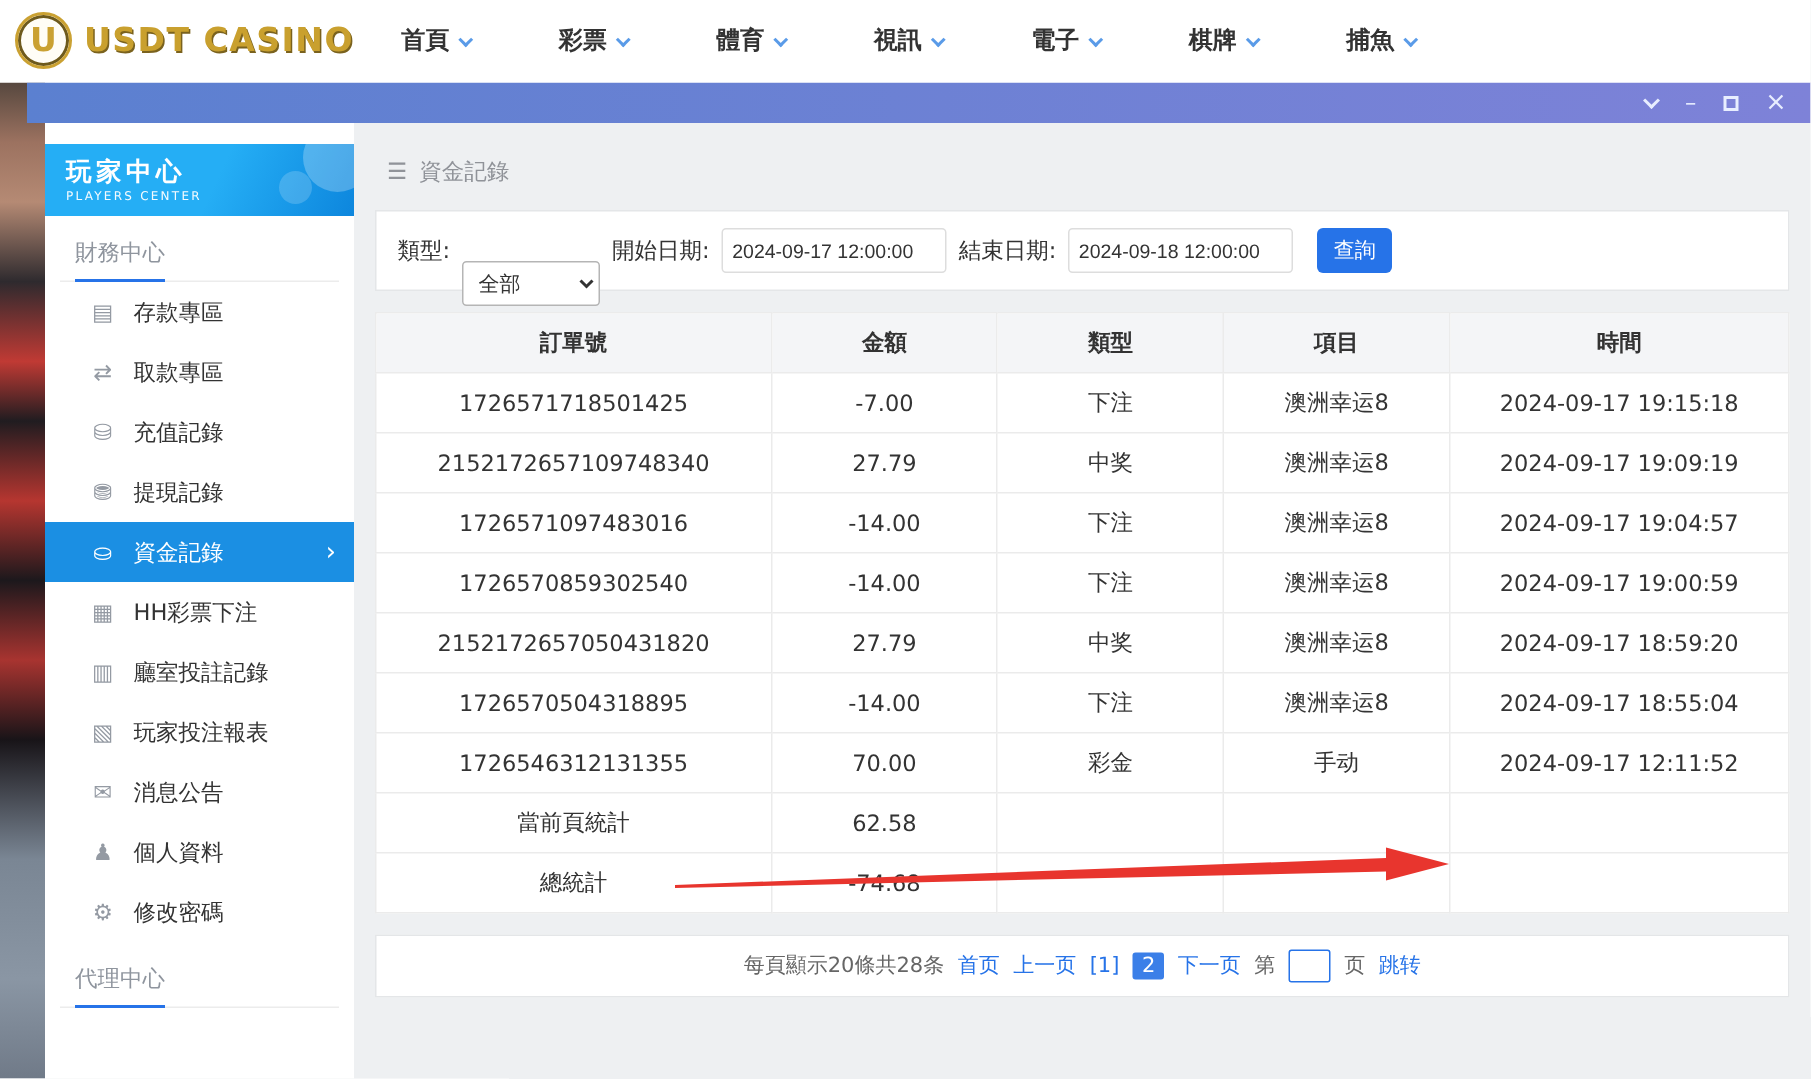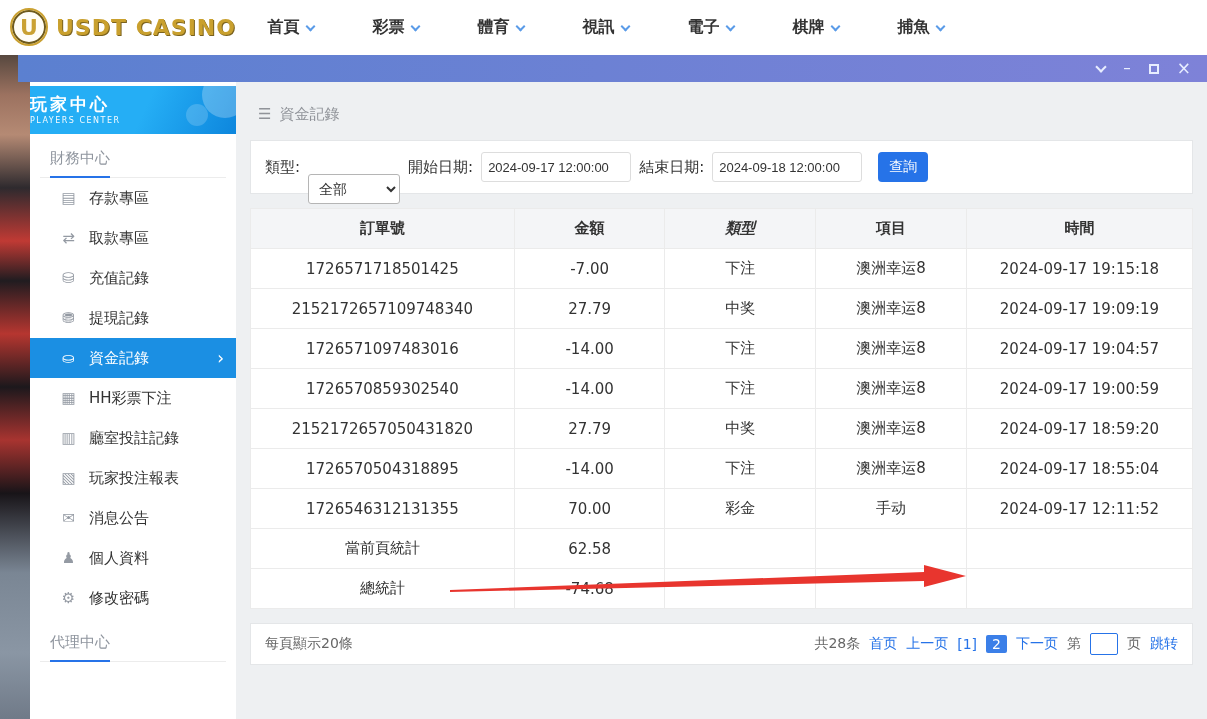--- a/index.html
+++ b/index.html
@@ -35,22 +35,22 @@
   .controls { position:absolute; right:16px; top:0; height:27px; display:flex; align-items:center; gap:18px; color:#e8eeff; }
   .tchev { width:8px; height:8px; border-right:2px solid #e8eeff; border-bottom:2px solid #e8eeff; transform:rotate(45deg); margin-top:-4px; cursor:pointer; }
   .tmin { font-size:15px; line-height:1; cursor:pointer; }
   .tmax { width:10px; height:10px; border:2px solid #e8eeff; cursor:pointer; }
   .tclose { font-size:17px; line-height:1; cursor:pointer; }
 
   .winbody { flex:1; display:flex; margin-left:12px; min-height:0; }
 
   
   .sidebar { width:206px; flex:0 0 206px; background:#fff; overflow:hidden; }
-  .pc-header { margin-top:4px; height:48px; background:linear-gradient(115deg,#25aef5 55%,#0d86dd);
-    color:#fff; padding:7px 0 0 0; position:relative; overflow:hidden; }
+  .pc-header { margin-top:14px; height:48px; background:linear-gradient(115deg,#25aef5 55%,#0d86dd);
+    color:#fff; padding:7px 0 0 14px; position:relative; overflow:hidden; }
   .pc-header::after { content:''; position:absolute; right:-12px; top:-14px; width:46px; height:46px; border-radius:50%; background:rgba(255,255,255,.25); }
   .pc-header::before { content:''; position:absolute; right:28px; top:18px; width:22px; height:22px; border-radius:50%; background:rgba(255,255,255,.18); }
   .pc-title { font-size:17px; font-weight:700; letter-spacing:3px; }
   .pc-sub { font-size:8px; letter-spacing:1.5px; opacity:.95; }
   .section-title { margin:0 10px; padding:15px 0 9px 10px; border-bottom:1px solid #ececec; color:#8f959e; font-size:15px; }
   .section-title span { border-bottom:2px solid #2673e8; padding-bottom:9px; }
   .menu-item { height:40px; display:flex; align-items:center; padding-left:30px; gap:12px; font-size:15px; color:#333; cursor:pointer; position:relative; }
   .mi-icon { color:#949aa3; font-size:15px; width:17px; text-align:center; }
   .menu-item.active { background:#1b8fe3; color:#fff; }
   .menu-item.active .mi-icon { color:#fff; }
@@ -66,25 +66,25 @@
   .flabel { font-size:15px; color:#333; white-space:nowrap; }
   .selwrap select { width:92px; height:30px; border:1px solid #b5b5b5; border-radius:3px; font-size:14px; padding:0 6px; background:#fff; color:#333;margin-top:44px; }
   .finput { width:150px; height:30px; border:1px solid #ddd; border-radius:3px; font-size:13px; padding:0 6px; color:#333; }
   .query-btn { width:50px; height:30px; background:#2673e8; color:#fff; border:none; border-radius:4px; font-size:14px; margin-left:8px; cursor:pointer; }
 
   .fund-table { margin:14px; width:calc(100% - 28px); border-collapse:collapse; background:#fff; table-layout:fixed; }
   .fund-table th, .fund-table td { border:1px solid #ebebeb; height:40px; text-align:center; font-size:15px; color:#333;
     overflow:hidden; white-space:nowrap; }
   .fund-table th { background:#f4f5f7; font-weight:700; }
   .fund-table th:nth-child(1){width:28%;} .fund-table th:nth-child(2){width:16%;}
-  .fund-table th:nth-child(3){width:16%;font-style:italic;} .fund-table th:nth-child(4){width:16%;}
+  .fund-table th:nth-child(3){width:16%;} .fund-table th:nth-child(4){width:16%;}
   .fund-table th:nth-child(5){width:24%;}
 
   .tfooter { margin:0 14px; background:#fff; border:1px solid #e4e6e8; height:42px;
-    display:flex; align-items:center; justify-content:space-between; padding:0 14px; font-size:14px; color:#666; }
+    display:flex; align-items:center; justify-content:center; padding:0 14px; font-size:14px; color:#666; }
   .pager { display:flex; align-items:center; gap:9px; }
   .pg-total { color:#666; }
   .pg-link { color:#2673e8; cursor:pointer; text-decoration:none; }
   .pg-cur { background:#3b7fe8; color:#fff; padding:1px 6px; border-radius:2px; cursor:pointer; }
   .pg-txt { color:#666; }
   .pg-input { width:28px; height:22px; border:1px solid #2673e8; border-radius:2px; }
 
   
   .arrow { position:absolute; left:446px; top:563px; z-index:10; pointer-events:none; }
 </style>

